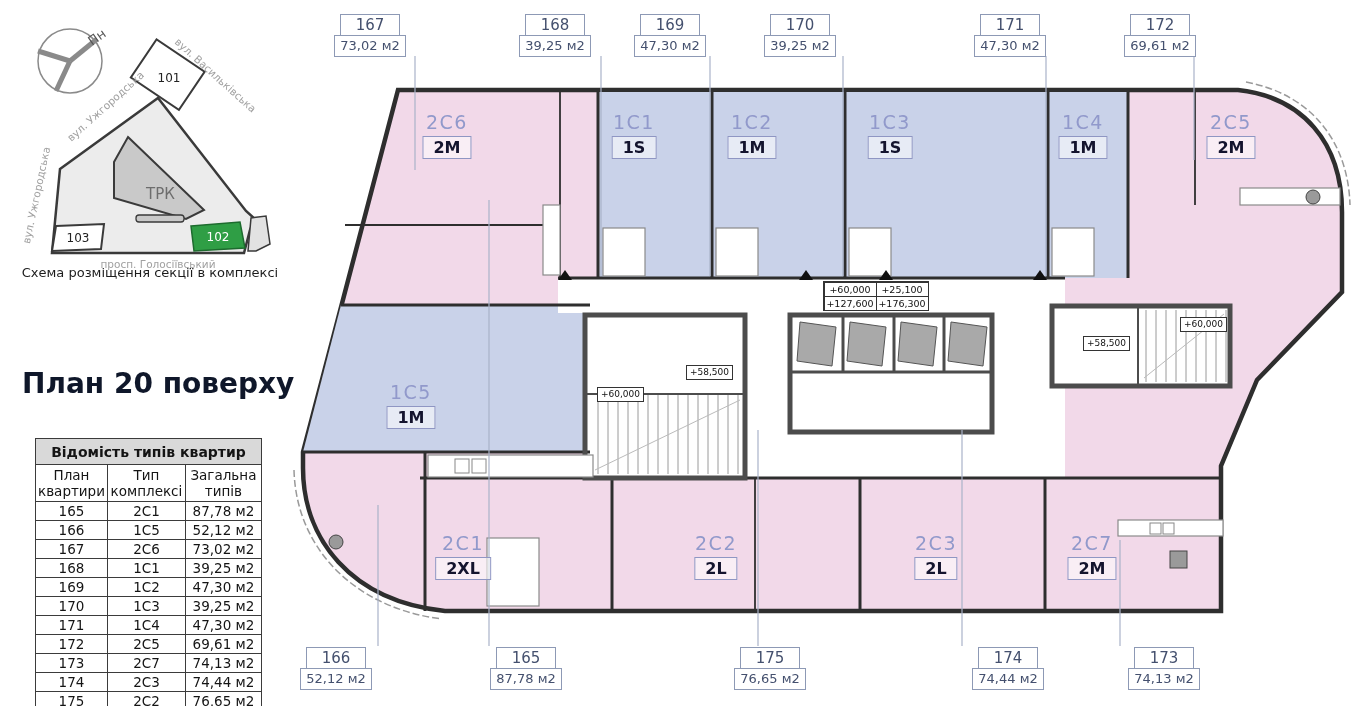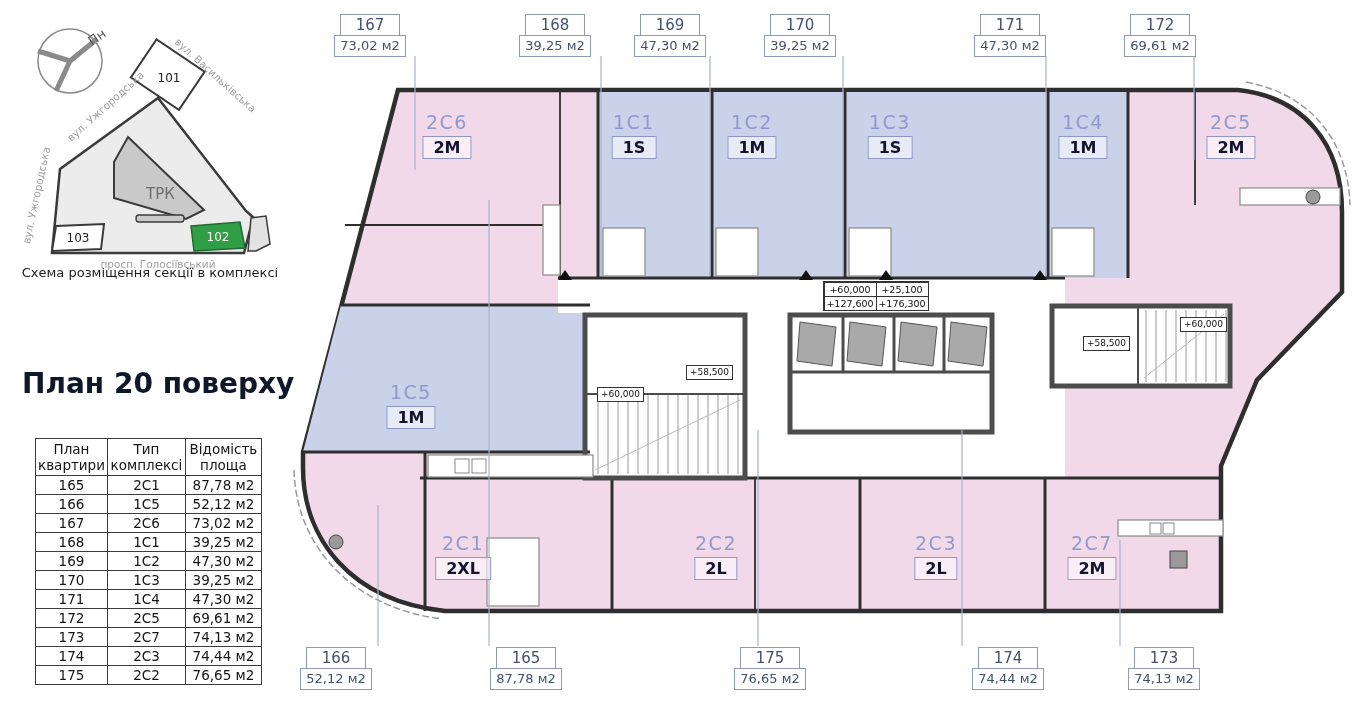--- a/index.html
+++ b/index.html
@@ -86,24 +86,27 @@
 
 <div class="page-title">План 20 поверху</div>
 
 <table class="flat-table">
   <colgroup>
       <col style="width:70px">
       <col style="width:78px">
       <col style="width:76px">
     </colgroup>
   <tbody id="flat-table-body">
+      <tr>
+        <td colspan="3" class="t-title">Відомість типів квартир</td>
+      </tr>
       <tr class="t-colhead">
         <td>План квартири</td>
         <td>Тип комплексі</td>
-        <td>Відомість площа</td>
+        <td>Загальна типів</td>
       </tr>
       <tr class="t-row">
         <td>165</td>
         <td>2C1</td>
         <td>87,78 м2</td>
       </tr>
       <tr class="t-row">
         <td>166</td>
         <td>1C5</td>
         <td>52,12 м2</td>

